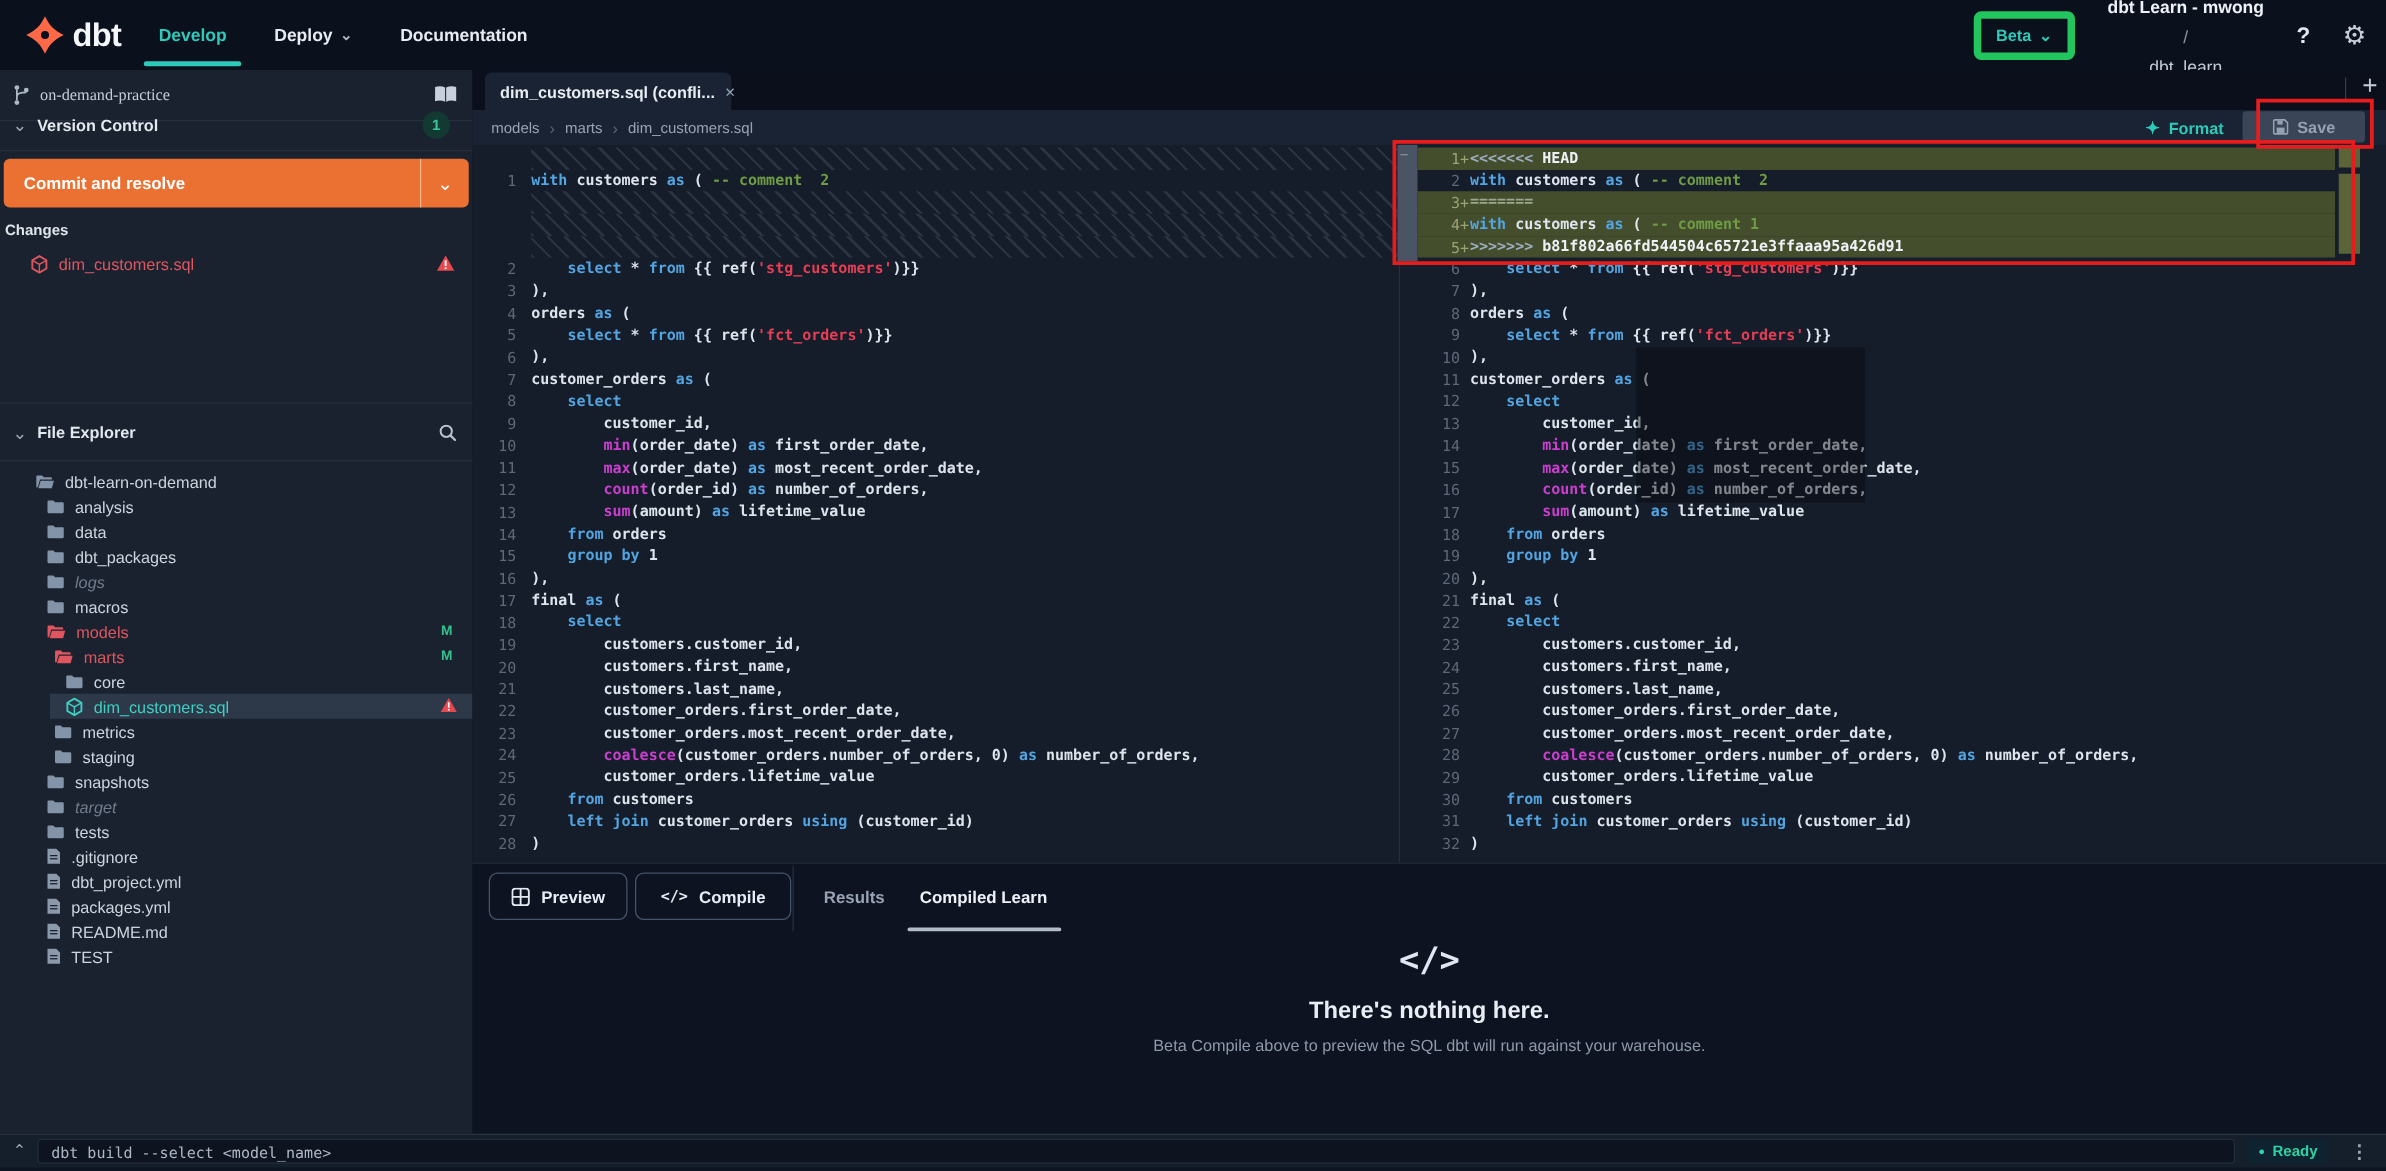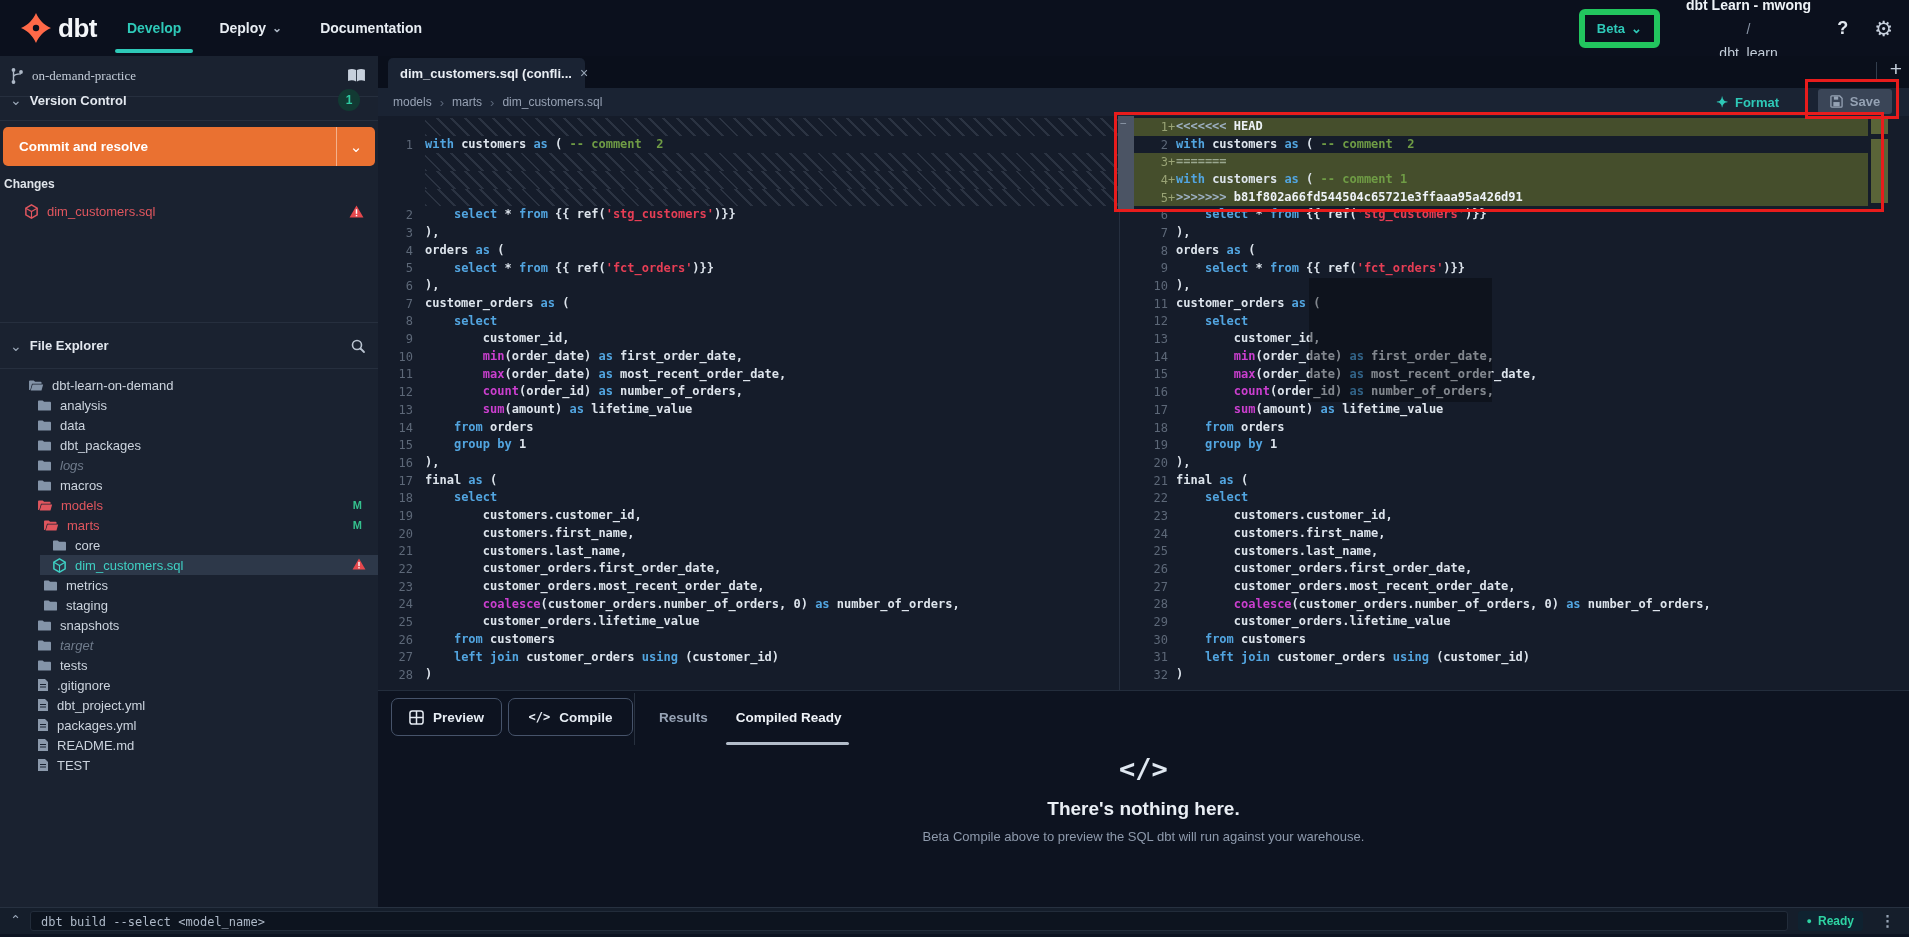--- a/index.html
+++ b/index.html
@@ -76,21 +76,21 @@
   .tab-close{margin-left:8px;color:#9aa7b8;font-size:14px;}
   .tab-plus{position:absolute;right:7px;top:1px;color:#c3cdd9;font-size:21px;font-weight:400;}
   .tab-vsep{position:absolute;right:32px;top:6px;width:1px;height:20px;background:#333e4d;}
   .toolbar{position:absolute;left:378px;top:88px;width:1531px;height:28px;background:#1a2333;
            display:flex;align-items:center;}
   .breadcrumb{display:flex;align-items:center;margin-left:15px;gap:8px;font-size:12px;color:#97a2b4;}
   .bc-sep{color:#5a6678;font-size:13px;}
   .format-btn{position:absolute;right:130px;display:flex;align-items:center;gap:7px;color:#2ec9b8;
               font-size:13px;font-weight:600;cursor:pointer;}
   .format-ic{font-size:14px;}
-  .save-btn{position:absolute;right:17px;top:1px;width:74px;height:25px;background:#3a4557;border-radius:3px;
+  .save-btn{position:absolute;right:17px;top:1px;width:98px;height:25px;background:#3a4557;border-radius:3px;
             display:flex;align-items:center;justify-content:center;gap:7px;color:#95a2b4;
             font-size:13px;font-weight:600;}
 
   
   .editor{position:absolute;left:378px;top:116px;width:1531px;height:574px;background:#151c2a;overflow:hidden;}
   .pane{position:absolute;top:2px;}
   .pane-left{left:0;width:740px;}
   .pane-right{left:756px;width:734px;}
   .crow{display:flex;height:17.7px;align-items:center;position:relative;}
   .crow.olive{background:#454e2c;}
@@ -803,21 +803,21 @@
       </span>
       <span>Preview</span>
     </div>
     <div class="panel-btn btn-compile">
       <span class="compile-ic">&lt;/&gt;</span>
       <span>Compile</span>
     </div>
     <div class="panel-vsep"></div>
     <div class="panel-tabs">
       <span class="ptab">Results</span>
-      <span class="ptab active">Compiled Ready</span>
+      <span class="ptab active">Compiled Learn</span>
     </div>
     <div class="ptab-underline"></div>
     <div class="empty-state">
       <div class="empty-ic">&lt;/&gt;</div>
       <div class="empty-title">There's nothing here.</div>
       <div class="empty-desc">Beta Compile above to preview the SQL dbt will run against your warehouse.</div>
     </div>
   </div>
 
   <div class="cmdbar">

